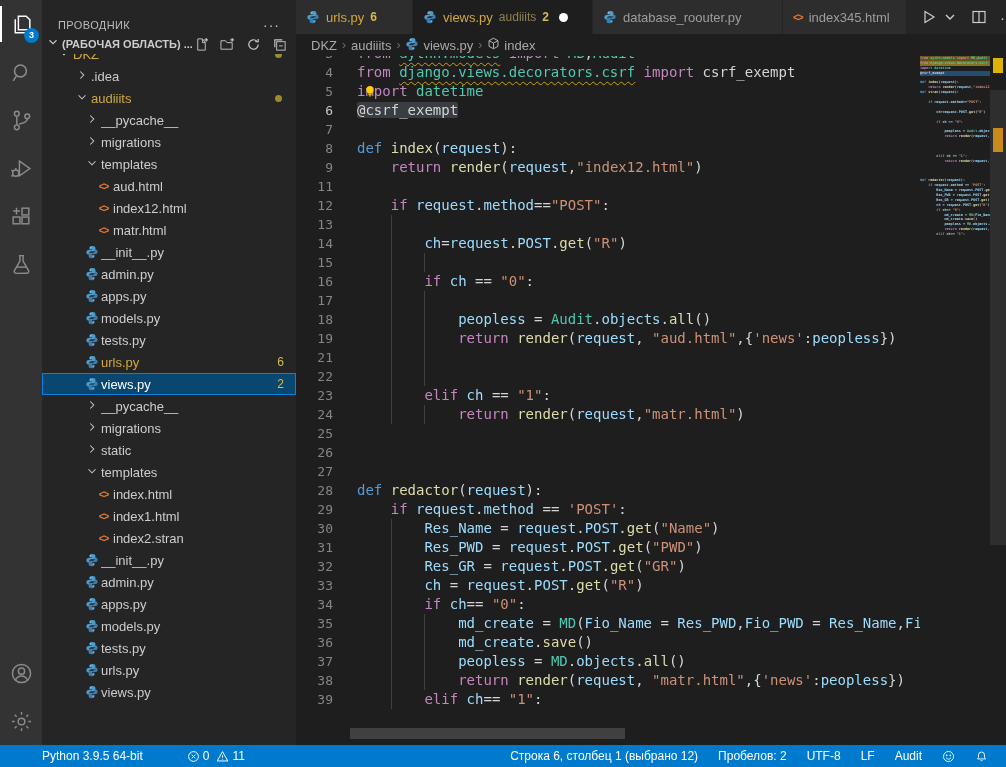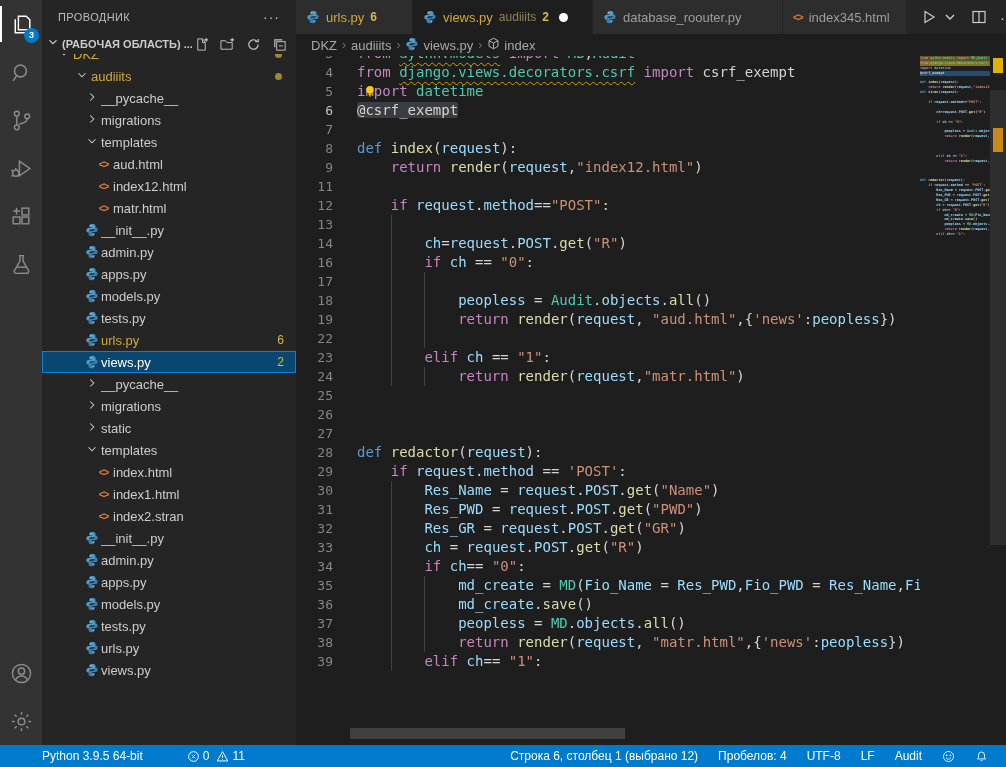--- a/index.html
+++ b/index.html
@@ -10,21 +10,21 @@
   .activitybar{position:absolute;left:0;top:0;width:42px;bottom:22px;background:#333333;display:flex;flex-direction:column;}
   .ab-top{flex:1;display:flex;flex-direction:column;}
   .ab-item{position:relative;height:48px;display:flex;align-items:center;justify-content:center;color:#8b8b8b;cursor:pointer;}
   .ab-item.active{color:#ffffff;}
   .ab-item.active::before{content:"";position:absolute;left:0;top:6px;bottom:6px;width:2px;background:#ffffff;}
   .ab-badge{position:absolute;right:3px;bottom:5px;min-width:15px;height:15px;border-radius:50%;background:#007acc;color:#fff;font-size:9px;line-height:15px;text-align:center;font-weight:bold;}
   .ab-item svg{width:25px;height:25px;}
 
   
   .sidebar{position:absolute;left:42px;top:0;width:254px;bottom:22px;background:#252526;overflow:hidden;}
-  .sb-title{height:34px;line-height:34px;padding:0 16px;font-size:11px;color:#bbbbbb;display:flex;align-items:center;}
+  .sb-title{height:34px;line-height:34px;padding:8px 16px;font-size:11px;color:#bbbbbb;display:flex;align-items:center;}
   .sb-title .ttl{flex:1;letter-spacing:.4px;}
   .sb-more{color:#c5c5c5;font-size:14px;letter-spacing:1px;cursor:pointer;}
   .sb-section{position:absolute;top:34px;left:0;right:0;height:20px;background:#252526;z-index:3;display:flex;align-items:center;padding:0 8px 0 4px;}
   .sb-section .chev{width:16px;color:#c5c5c5;}
   .sb-section .lbl{flex:1;font-size:11px;font-weight:bold;color:#cccccc;white-space:nowrap;overflow:hidden;}
   .sb-actions{display:flex;gap:8px;}
   .sb-actions span{width:18px;height:18px;display:flex;align-items:center;justify-content:center;color:#c5c5c5;cursor:pointer;}
   .sb-actions svg{width:15px;height:15px;}
   .tree{position:absolute;top:54px;left:0;right:0;bottom:22px;overflow:hidden;}
   .trow{display:flex;align-items:center;height:22px;font-size:13px;color:#cccccc;cursor:pointer;white-space:nowrap;}
@@ -196,20 +196,28 @@
     </div>
     <div class="tree" id="tree">
         <div class="trow warn" style="padding-left: 12px; margin-top: -11px;">
           <span class="slot">
             <span class="twst"><svg viewBox="0 0 16 16" fill="none" stroke="#cccccc" stroke-width="1.2">
                 <path d="M4 6l4 4 4-4"></path>
               </svg></span>
           </span>
           <span class="tlabel">DKZ</span>
           <span class="tdot"></span>
+        </div>
+        <div class="trow" style="padding-left: 30px;">
+          <span class="slot">
+            <span class="twst"><svg viewBox="0 0 16 16" fill="none" stroke="#cccccc" stroke-width="1.2">
+                <path d="M6 4l4 4-4 4"></path>
+              </svg></span>
+          </span>
+          <span class="tlabel">.idea</span>
         </div>
         <div class="trow warn" style="padding-left: 30px;">
           <span class="slot">
             <span class="twst"><svg viewBox="0 0 16 16" fill="none" stroke="#cccccc" stroke-width="1.2">
                 <path d="M4 6l4 4 4-4"></path>
               </svg></span>
           </span>
           <span class="tlabel">audiiits</span>
           <span class="tdot"></span>
         </div>
@@ -569,24 +577,26 @@
                   <rect x="6.6" y="12.8" width="2.8" height="1.4" rx="0.4" fill="#caa200"></rect>
                 </svg></span></span></div>
           <div class="cline"><span class="ln cur">6</span><span class="lc"><span class="selbox"><span style="color: rgb(212, 212, 212);">@csrf_exempt</span></span></span></div>
           <div class="cline"><span class="ln">7</span><span class="lc"></span></div>
           <div class="cline"><span class="ln">8</span><span class="lc"><span style="color: rgb(86, 156, 214);">def </span><span style="color: rgb(220, 220, 170);">index</span><span style="color: rgb(212, 212, 212);">(</span><span style="color: rgb(156, 220, 254);">request</span><span style="color: rgb(212, 212, 212);">):</span></span></div>
           <div class="cline"><span class="ln">9</span><span class="lc"><span style="color: rgb(212, 212, 212);">    </span><span style="color: rgb(197, 134, 192);">return </span><span style="color: rgb(220, 220, 170);">render</span><span style="color: rgb(212, 212, 212);">(</span><span style="color: rgb(156, 220, 254);">request</span><span style="color: rgb(212, 212, 212);">,</span><span style="color: rgb(206, 145, 120);">"index12.html"</span><span style="color: rgb(212, 212, 212);">)</span></span></div>
           <div class="cline"><span class="ln">11</span><span class="lc"></span></div>
           <div class="cline"><span class="ln">12</span><span class="lc"><span style="color: rgb(212, 212, 212);">    </span><span style="color: rgb(197, 134, 192);">if </span><span style="color: rgb(156, 220, 254);">request</span><span style="color: rgb(212, 212, 212);">.</span><span style="color: rgb(156, 220, 254);">method</span><span style="color: rgb(212, 212, 212);">==</span><span style="color: rgb(206, 145, 120);">"POST"</span><span style="color: rgb(212, 212, 212);">:</span></span></div>
           <div class="cline"><span class="ln">13</span><span class="lc"><span class="guide" style="left: 33.72px;"></span></span></div>
           <div class="cline"><span class="ln">14</span><span class="lc"><span class="guide" style="left: 33.72px;"></span><span style="color: rgb(212, 212, 212);">        </span><span style="color: rgb(156, 220, 254);">ch</span><span style="color: rgb(212, 212, 212);">=</span><span style="color: rgb(156, 220, 254);">request</span><span style="color: rgb(212, 212, 212);">.</span><span style="color: rgb(156, 220, 254);">POST</span><span style="color: rgb(212, 212, 212);">.</span><span style="color: rgb(220, 220, 170);">get</span><span style="color: rgb(212, 212, 212);">(</span><span style="color: rgb(206, 145, 120);">"R"</span><span style="color: rgb(212, 212, 212);">)</span></span></div>
+          <div class="cline"><span class="ln">15</span><span class="lc"><span class="guide" style="left: 33.72px;"></span><span class="guide" style="left: 67.44px;"></span></span></div>
           <div class="cline"><span class="ln">16</span><span class="lc"><span class="guide" style="left: 33.72px;"></span><span style="color: rgb(212, 212, 212);">        </span><span style="color: rgb(197, 134, 192);">if </span><span style="color: rgb(156, 220, 254);">ch</span><span style="color: rgb(212, 212, 212);"> == </span><span style="color: rgb(206, 145, 120);">"0"</span><span style="color: rgb(212, 212, 212);">:</span></span></div>
           <div class="cline"><span class="ln">17</span><span class="lc"><span class="guide" style="left: 33.72px;"></span><span class="guide" style="left: 67.44px;"></span></span></div>
           <div class="cline"><span class="ln">18</span><span class="lc"><span class="guide" style="left: 33.72px;"></span><span class="guide" style="left: 67.44px;"></span><span style="color: rgb(212, 212, 212);">            </span><span style="color: rgb(156, 220, 254);">peopless</span><span style="color: rgb(212, 212, 212);"> = </span><span style="color: rgb(78, 201, 176);">Audit</span><span style="color: rgb(212, 212, 212);">.</span><span style="color: rgb(156, 220, 254);">objects</span><span style="color: rgb(212, 212, 212);">.</span><span style="color: rgb(220, 220, 170);">all</span><span style="color: rgb(212, 212, 212);">()</span></span></div>
           <div class="cline"><span class="ln">19</span><span class="lc"><span class="guide" style="left: 33.72px;"></span><span class="guide" style="left: 67.44px;"></span><span style="color: rgb(212, 212, 212);">            </span><span style="color: rgb(197, 134, 192);">return </span><span style="color: rgb(220, 220, 170);">render</span><span style="color: rgb(212, 212, 212);">(</span><span style="color: rgb(156, 220, 254);">request</span><span style="color: rgb(212, 212, 212);">, </span><span style="color: rgb(206, 145, 120);">"aud.html"</span><span style="color: rgb(212, 212, 212);">,{</span><span style="color: rgb(206, 145, 120);">'news'</span><span style="color: rgb(212, 212, 212);">:</span><span style="color: rgb(156, 220, 254);">peopless</span><span style="color: rgb(212, 212, 212);">})</span></span></div>
+          <div class="cline"><span class="ln">21</span><span class="lc"><span class="guide" style="left: 33.72px;"></span><span class="guide" style="left: 67.44px;"></span></span></div>
           <div class="cline"><span class="ln">22</span><span class="lc"><span class="guide" style="left: 33.72px;"></span><span class="guide" style="left: 67.44px;"></span></span></div>
           <div class="cline"><span class="ln">23</span><span class="lc"><span class="guide" style="left: 33.72px;"></span><span style="color: rgb(212, 212, 212);">        </span><span style="color: rgb(197, 134, 192);">elif </span><span style="color: rgb(156, 220, 254);">ch</span><span style="color: rgb(212, 212, 212);"> == </span><span style="color: rgb(206, 145, 120);">"1"</span><span style="color: rgb(212, 212, 212);">:</span></span></div>
           <div class="cline"><span class="ln">24</span><span class="lc"><span class="guide" style="left: 33.72px;"></span><span class="guide" style="left: 67.44px;"></span><span style="color: rgb(212, 212, 212);">            </span><span style="color: rgb(197, 134, 192);">return </span><span style="color: rgb(220, 220, 170);">render</span><span style="color: rgb(212, 212, 212);">(</span><span style="color: rgb(156, 220, 254);">request</span><span style="color: rgb(212, 212, 212);">,</span><span style="color: rgb(206, 145, 120);">"matr.html"</span><span style="color: rgb(212, 212, 212);">)</span></span></div>
           <div class="cline"><span class="ln">25</span><span class="lc"></span></div>
           <div class="cline"><span class="ln">26</span><span class="lc"></span></div>
           <div class="cline"><span class="ln">27</span><span class="lc"></span></div>
           <div class="cline"><span class="ln">28</span><span class="lc"><span style="color: rgb(86, 156, 214);">def </span><span style="color: rgb(220, 220, 170);">redactor</span><span style="color: rgb(212, 212, 212);">(</span><span style="color: rgb(156, 220, 254);">request</span><span style="color: rgb(212, 212, 212);">):</span></span></div>
           <div class="cline"><span class="ln">29</span><span class="lc"><span style="color: rgb(212, 212, 212);">    </span><span style="color: rgb(197, 134, 192);">if </span><span style="color: rgb(156, 220, 254);">request</span><span style="color: rgb(212, 212, 212);">.</span><span style="color: rgb(156, 220, 254);">method</span><span style="color: rgb(212, 212, 212);"> == </span><span style="color: rgb(206, 145, 120);">'POST'</span><span style="color: rgb(212, 212, 212);">:</span></span></div>
           <div class="cline"><span class="ln">30</span><span class="lc"><span class="guide" style="left: 33.72px;"></span><span style="color: rgb(212, 212, 212);">        </span><span style="color: rgb(156, 220, 254);">Res_Name</span><span style="color: rgb(212, 212, 212);"> = </span><span style="color: rgb(156, 220, 254);">request</span><span style="color: rgb(212, 212, 212);">.</span><span style="color: rgb(156, 220, 254);">POST</span><span style="color: rgb(212, 212, 212);">.</span><span style="color: rgb(220, 220, 170);">get</span><span style="color: rgb(212, 212, 212);">(</span><span style="color: rgb(206, 145, 120);">"Name"</span><span style="color: rgb(212, 212, 212);">)</span></span></div>
           <div class="cline"><span class="ln">31</span><span class="lc"><span class="guide" style="left: 33.72px;"></span><span style="color: rgb(212, 212, 212);">        </span><span style="color: rgb(156, 220, 254);">Res_PWD</span><span style="color: rgb(212, 212, 212);"> = </span><span style="color: rgb(156, 220, 254);">request</span><span style="color: rgb(212, 212, 212);">.</span><span style="color: rgb(156, 220, 254);">POST</span><span style="color: rgb(212, 212, 212);">.</span><span style="color: rgb(220, 220, 170);">get</span><span style="color: rgb(212, 212, 212);">(</span><span style="color: rgb(206, 145, 120);">"PWD"</span><span style="color: rgb(212, 212, 212);">)</span></span></div>
@@ -658,21 +668,21 @@
         <span>0</span>
         <svg viewBox="0 0 16 16" fill="none" stroke="#ffffff" stroke-width="1.2" style="margin-left:4px;">
             <path d="M8 2L14.5 13.5h-13z"></path>
             <path d="M8 6.5v3.2M8 11.5v.8"></path>
           </svg>
         <span>11</span>
       </span>
     </div>
     <div class="sb-right" id="sb-right">
       <span class="st-item">Строка 6, столбец 1 (выбрано 12)</span>
-        <span class="st-item">Пробелов: 4</span>
+        <span class="st-item">Пробелов: 2</span>
         <span class="st-item">UTF-8</span>
         <span class="st-item">LF</span>
         <span class="st-item">Audit</span>
         <span class="st-item">
         <svg viewBox="0 0 16 16" fill="none" stroke="#ffffff" stroke-width="1.1">
             <circle cx="8" cy="8" r="6.2"></circle>
             <circle cx="5.8" cy="6.5" r="0.6" fill="#fff"></circle>
             <circle cx="10.2" cy="6.5" r="0.6" fill="#fff"></circle>
             <path d="M5 9.5c.8 1.2 2 1.8 3 1.8s2.2-.6 3-1.8"></path>
           </svg>

